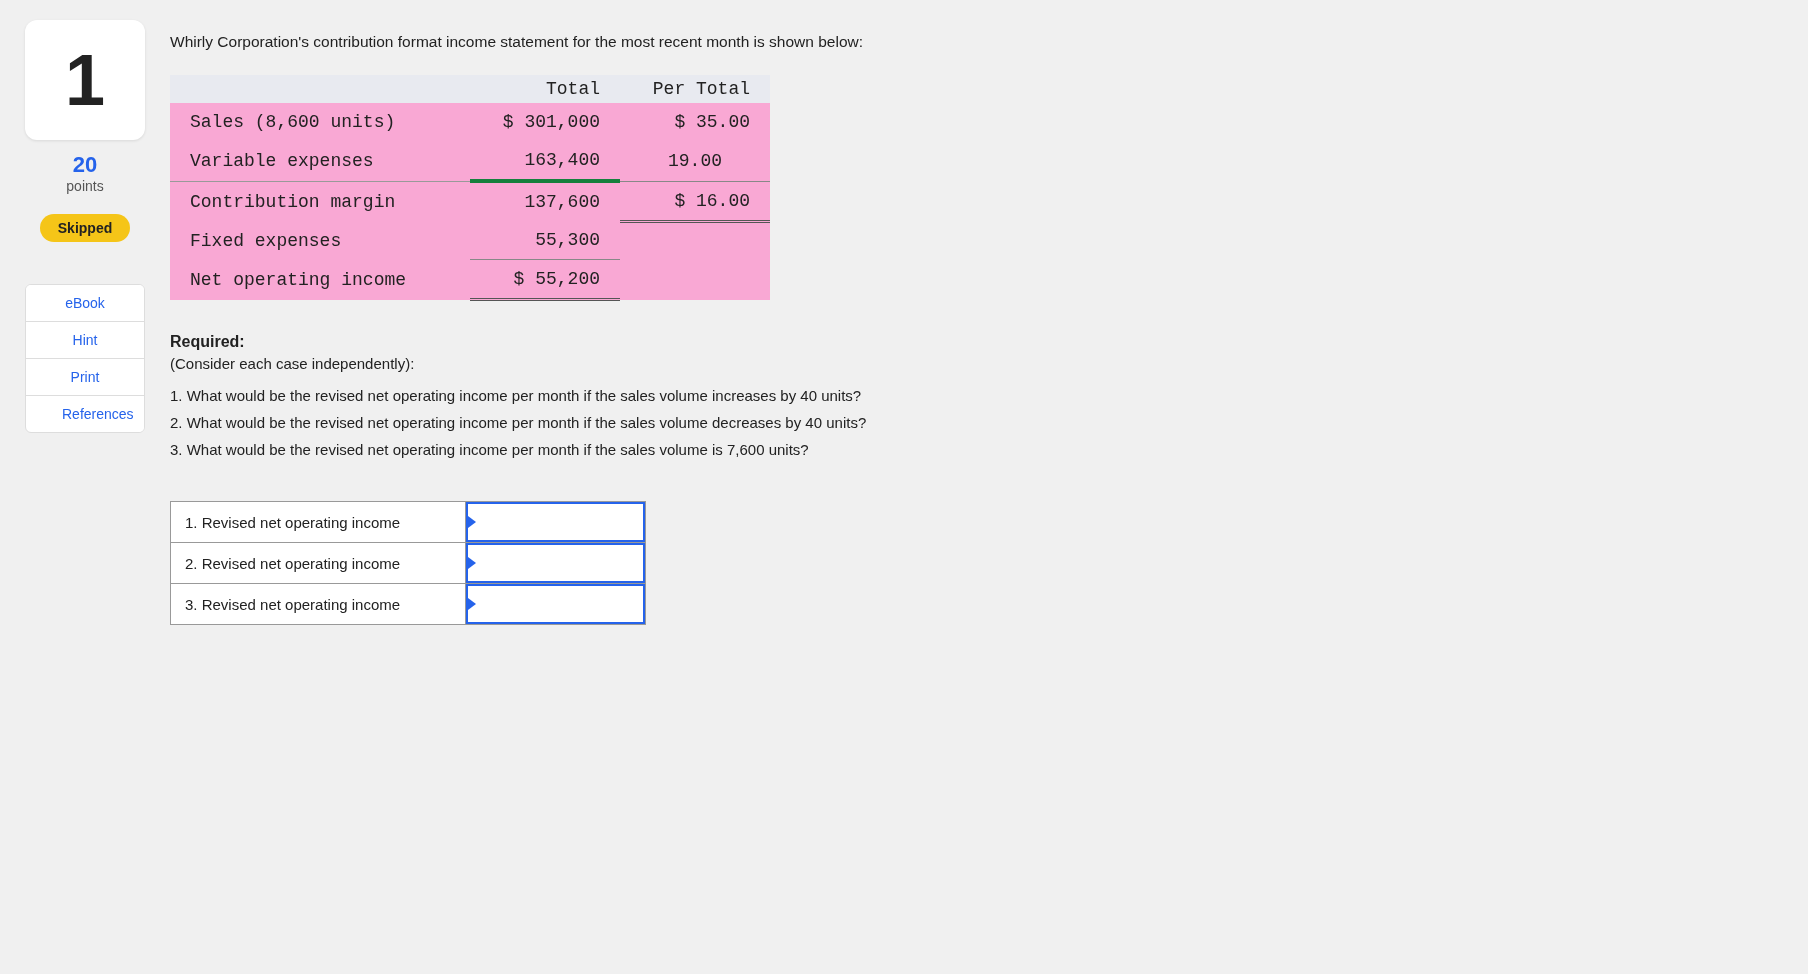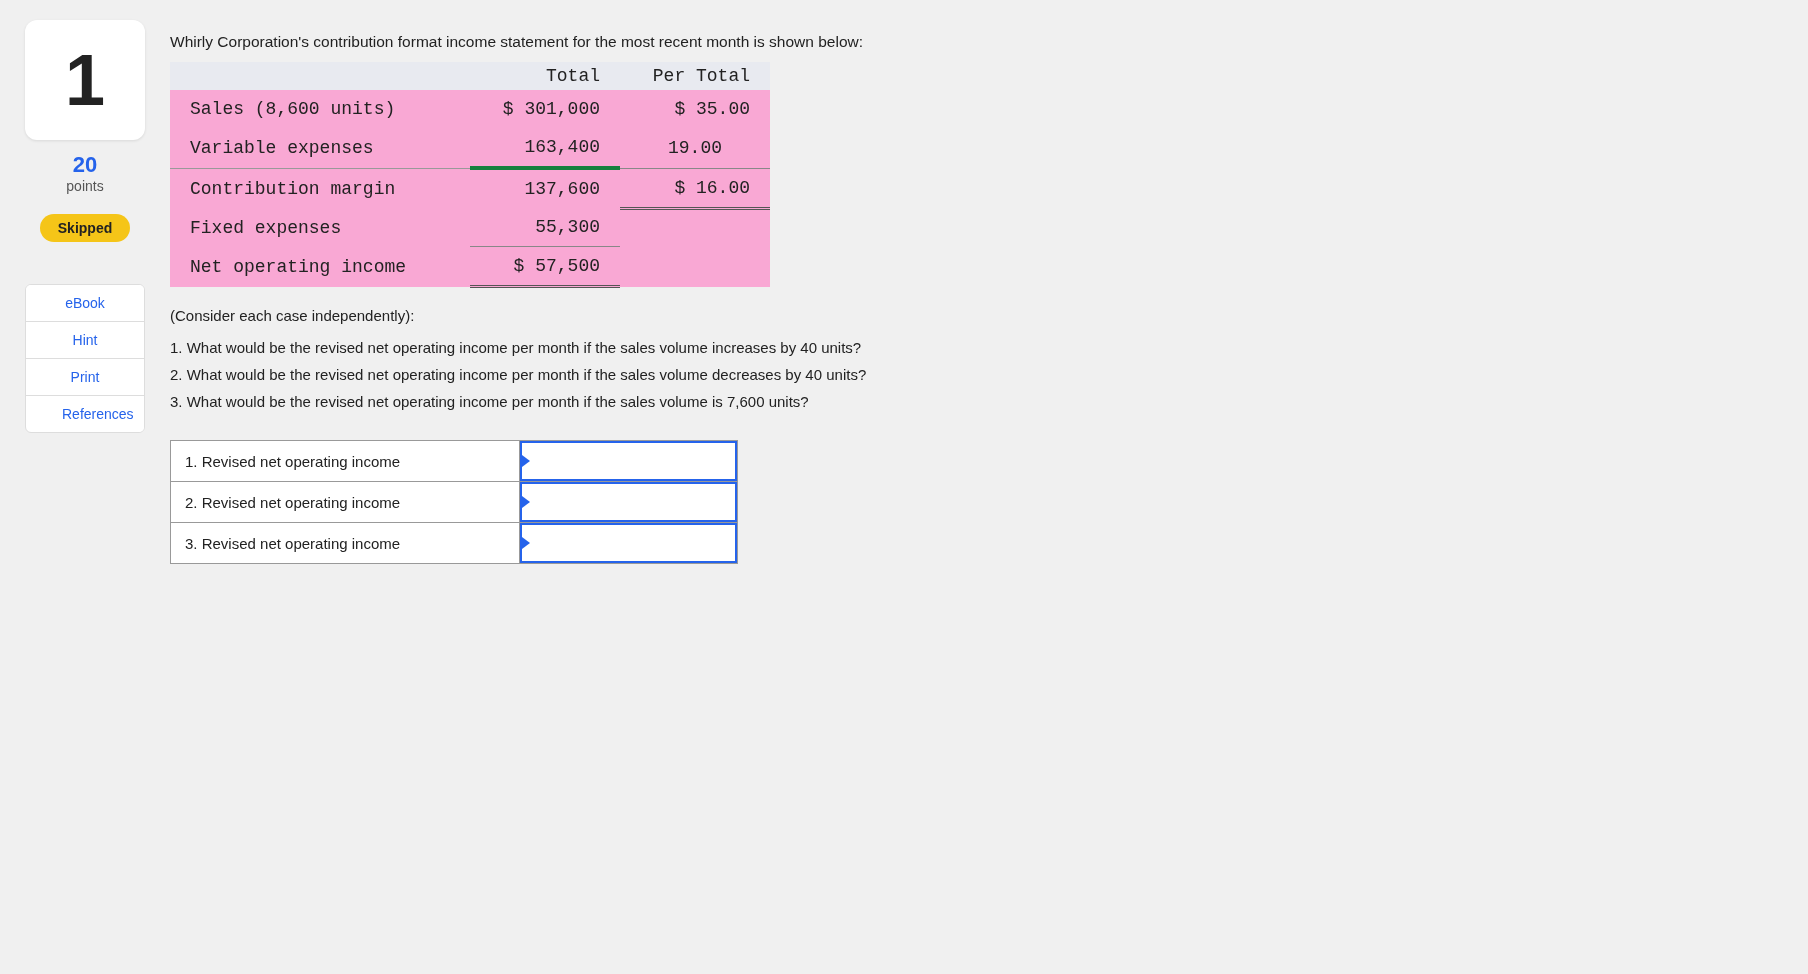--- a/index.html
+++ b/index.html
@@ -85,21 +85,21 @@
     .sidebar-link:last-child {
       border-bottom: none;
       margin-left: 24px;
     }
 
     
     .main-content {
       flex: 1;
       display: flex;
       flex-direction: column;
-      gap: 5px;
+      gap: 18px;
       padding-top: 10px;
       max-width: 1200px;
     }
     .problem-statement {
       font-size: 15.5px;
       color: #222;
       line-height: 1.5;
       margin-bottom: 4px;
     }
 
@@ -155,21 +155,21 @@
     }
     .questions-list {
       font-size: 15px;
       line-height: 1.8;
       margin-bottom: 20px;
     }
 
     
     .answer-table {
       border-collapse: collapse;
-      width: 568px;
+      width: 476px;
     }
     .answer-table tr td {
       border: 1px solid #999;
       padding: 8px 14px;
       font-size: 15px;
     }
     .answer-table tr td:first-child {
       background: white;
       width: 320px;
     }
@@ -252,27 +252,28 @@
           <td>137,600</td>
           <td style="border-bottom:3px double #555; border-top:1px solid #888;">$ 16.00</td>
         </tr>
         <tr>
           <td>Fixed expenses</td>
           <td style="border-bottom:1px solid #888;">55,300</td>
           <td></td>
         </tr>
         <tr>
           <td>Net operating income</td>
-          <td class="val" style="border-bottom:3px double #555;">$ 57,500</td>
+          <td class="val" style="border-bottom:3px double #555;">$ 55,200</td>
           <td></td>
         </tr>
       </tbody>
     </table>
 
     <div class="required-section">
+      <div class="required-title">Required:</div>
       <div class="required-subtitle">(Consider each case independently):</div>
       <div class="questions-list">
         <div>1. What would be the revised net operating income per month if the sales volume increases by 40 units?</div>
         <div>2. What would be the revised net operating income per month if the sales volume decreases by 40 units?</div>
         <div>3. What would be the revised net operating income per month if the sales volume is 7,600 units?</div>
       </div>
     </div>
 
     <table class="answer-table">
       <tbody>

